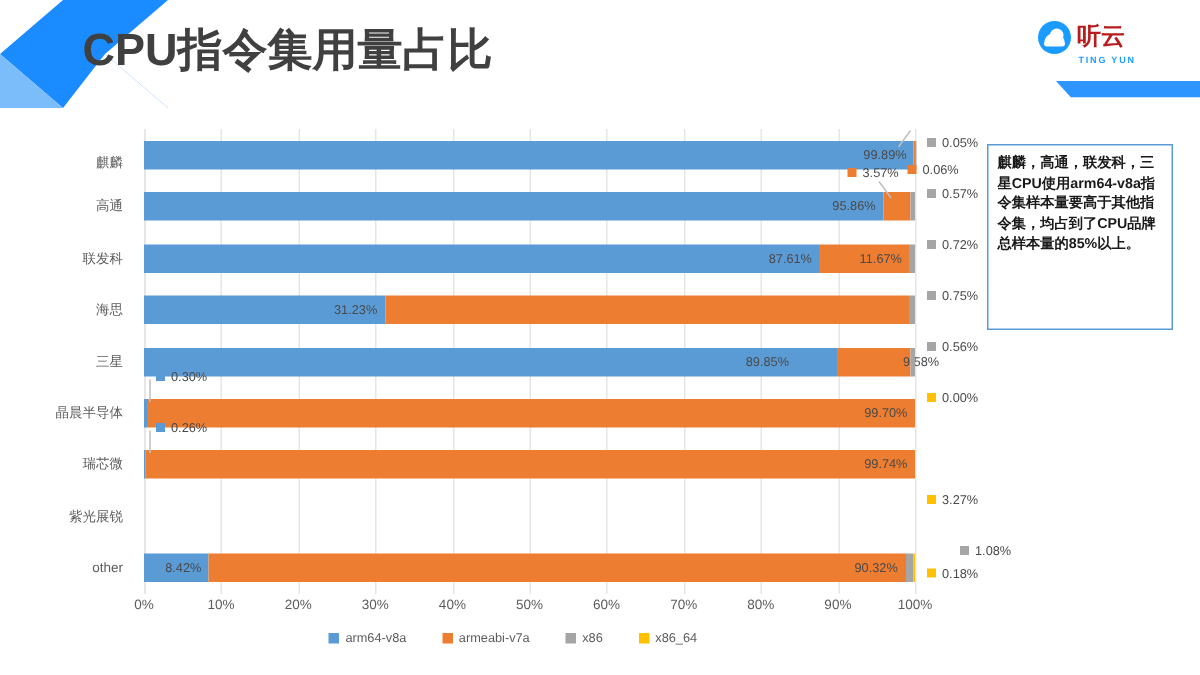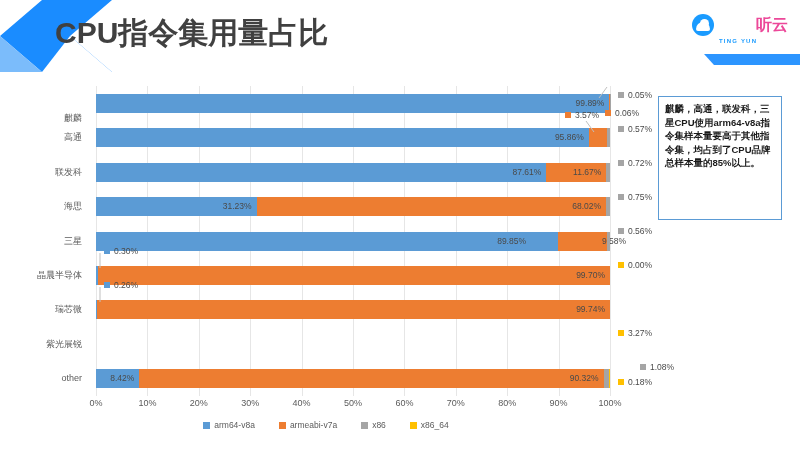--- a/index.html
+++ b/index.html
@@ -25,21 +25,21 @@
     position:relative;flex:0 0 auto;
   }
   #brand-circle::after{
     content:"";position:absolute;left:4px;top:8px;width:14px;height:9px;
     background:#ffffff;border-radius:7px 7px 2px 2px;
   }
   #brand-circle::before{
     content:"";position:absolute;left:8px;top:4.5px;width:9px;height:9px;
     background:#ffffff;border-radius:50%;
   }
-  #brand-cn{font-size:16px;font-weight:bold;color:#ec4899;line-height:1;margin-left:38px;}
+  #brand-cn{font-size:16px;font-weight:bold;color:#b91c1c;line-height:1;}
   #brand-en{
     position:absolute;left:27px;top:24px;font-size:6px;color:#1a9bff;
     letter-spacing:1.2px;font-weight:bold;
   }
   #brand-bar{position:absolute;left:12px;top:40px;}
 
   
   #chart{position:absolute;left:0;top:72px;width:800px;height:378px;}
 
   
@@ -78,21 +78,21 @@
 
   
   #xticks{position:absolute;left:96px;top:326px;width:530px;height:16px;}
   .xtick{
     position:absolute;top:0;width:40px;margin-left:-20px;text-align:center;
     font-size:9px;color:#5b5b5b;
   }
 
   
   #legend{
-    position:absolute;left:0;top:348px;width:652px;
+    position:absolute;left:16px;top:348px;width:652px;
     display:flex;justify-content:center;align-items:center;gap:24px;
   }
   .legend-item{display:flex;align-items:center;gap:4px;font-size:8.5px;color:#5b5b5b;}
   .legend-sw{width:7px;height:7px;display:inline-block;}
 
   
   #note{
     position:absolute;left:658px;top:24px;width:124px;height:124px;
     border:1px solid #5b9bd5;background:#ffffff;box-sizing:border-box;
     padding:5px 6px;font-size:9.5px;line-height:13.5px;color:#1a1a1a;
@@ -120,21 +120,21 @@
     <div id="brand-en">TING YUN</div>
     <svg id="brand-bar" width="104" height="11" viewBox="0 0 104 11">
       <polygon points="10,11 104,11 104,0 0,0" fill="#1a8cff" opacity="0.92"></polygon>
     </svg>
   </div>
 </div>
 
 <div id="chart">
 
   <div id="cats">
-      <div class="cat-label" style="top: 23px; right: 8px;">麒麟</div>
+      <div class="cat-label" style="top: 13px; right: 8px;">麒麟</div>
       <div class="cat-label" style="top: 42.1667px; right: 8px;">高通</div>
       <div class="cat-label" style="top: 76.6111px; right: 8px;">联发科</div>
       <div class="cat-label" style="top: 111.056px; right: 8px;">海思</div>
       <div class="cat-label" style="top: 145.5px; right: 8px;">三星</div>
       <div class="cat-label" style="top: 179.944px; right: 8px;">晶晨半导体</div>
       <div class="cat-label" style="top: 214.389px; right: 8px;">瑞芯微</div>
       <div class="cat-label" style="top: 248.833px; right: 8px;">紫光展锐</div>
       <div class="cat-label" style="top: 283.278px; right: 8px;">other</div>
     </div>
 
@@ -167,21 +167,20 @@
         <div class="seg" style="left: 0px; width: 450.315px; background: rgb(91, 155, 213);"></div>
         <div class="seg-label" style="left: 0px; width: 450.315px;">87.61%</div>
         <div class="seg" style="left: 450.315px; width: 59.9838px; background: rgb(237, 125, 49);"></div>
         <div class="seg-label" style="left: 450.315px; width: 59.9838px;">11.67%</div>
         <div class="seg" style="left: 510.299px; width: 3.7008px; background: rgb(165, 165, 165);"></div>
       </div>
       <div class="row" style="top: 111.056px; height: 19px;">
         <div class="seg" style="left: 0px; width: 160.522px; background: rgb(91, 155, 213);"></div>
         <div class="seg-label" style="left: 0px; width: 160.522px;">31.23%</div>
         <div class="seg" style="left: 160.522px; width: 349.623px; background: rgb(237, 125, 49);"></div>
-        <div class="seg-label" style="left: 160.522px; width: 349.623px;">68.02%</div>
         <div class="seg" style="left: 510.145px; width: 3.855px; background: rgb(165, 165, 165);"></div>
       </div>
       <div class="row" style="top: 145.5px; height: 19px;">
         <div class="seg" style="left: 0px; width: 461.829px; background: rgb(91, 155, 213);"></div>
         <div class="seg-label" style="left: 0px; width: 435px;">89.85%</div>
         <div class="seg" style="left: 461.829px; width: 49.2412px; background: rgb(237, 125, 49);"></div>
         <div class="seg-label" style="left: 461.829px; width: 49.2412px; margin-left: 24px;">9.58%</div>
         <div class="seg" style="left: 511.07px; width: 2.8784px; background: rgb(165, 165, 165);"></div>
       </div>
       <div class="row" style="top: 179.944px; height: 19px;">

